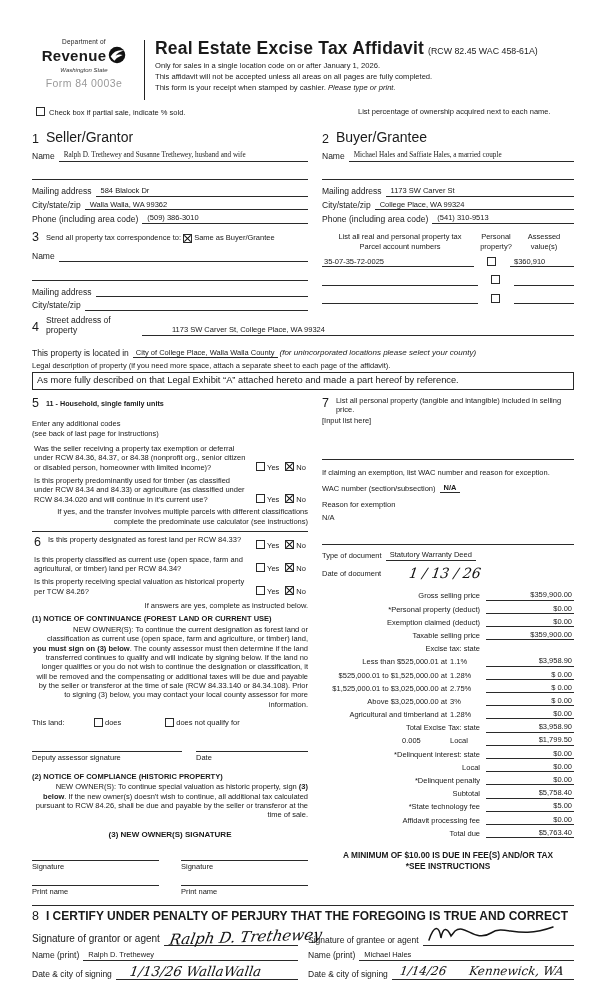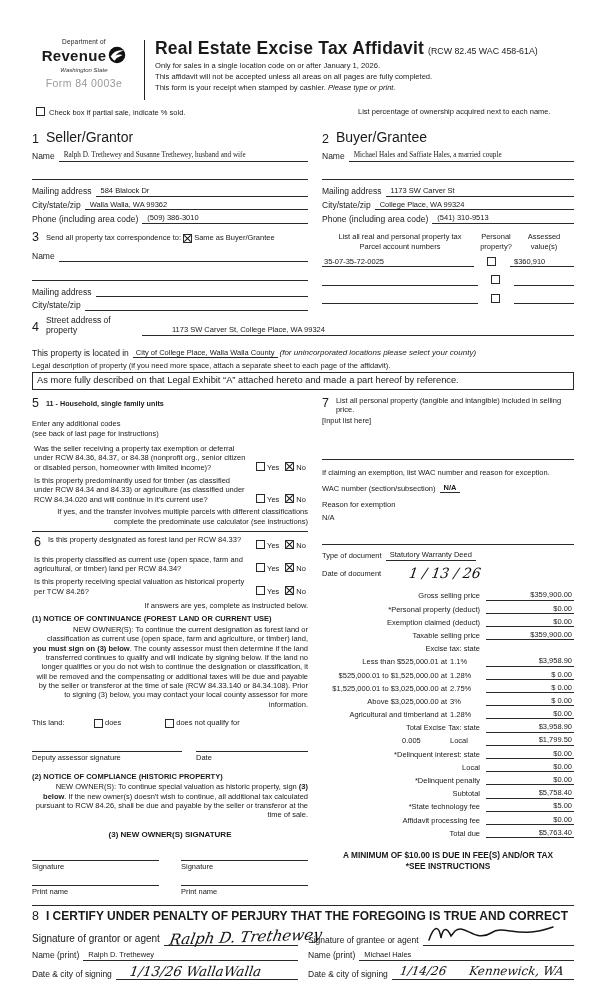--- a/index.html
+++ b/index.html
@@ -253,21 +253,21 @@
         </div>
         <div class="qrow">
           <div class="q">Is this property receiving special valuation as historical property per TCW 84.26?</div>
           <div class="yn"><span class="cb"></span><span>Yes</span><span class="cb checked"></span><span>No</span></div>
         </div>
         <div class="para" style="margin-top:5px">If answers are yes, complete as instructed below.</div>
         <div class="b" style="margin-top:4px">(1) NOTICE OF CONTINUANCE (FOREST LAND OR CURRENT USE)</div>
         <div class="para" style="margin-top:1px">
           <span>NEW OWNER(S): To continue the current designation as forest land or classification as current use (open space, farm and agriculture, or timber) land, </span><span class="b">you must sign on (3) below</span><span>. The county assessor must then determine if the land transferred continues to qualify and will indicate by signing below. If the land no longer qualifies or you do not wish to continue the designation or classification, it will be removed and the compensating or additional taxes will be due and payable by the seller or transferor at the time of sale (RCW 84.33.140 or 84.34.108). Prior to signing (3) below, you may contact your local county assessor for more information.</span>
         </div>
-        <div style="display:flex;margin-top:9px;align-items:flex-end">
+        <div style="display:flex;margin-top:9px;align-items:center">
           <span style="width:62px">This land:</span>
           <span class="cb"></span>
             <span>does</span>
           <span style="width:44px"></span>
           <span class="cb"></span>
             <span>does not qualify for</span>
         </div>
         <div style="display:flex;gap:14px;margin-top:13px">
           <div class="siglineblk" style="width:150px">
             <div class="line"></div>

